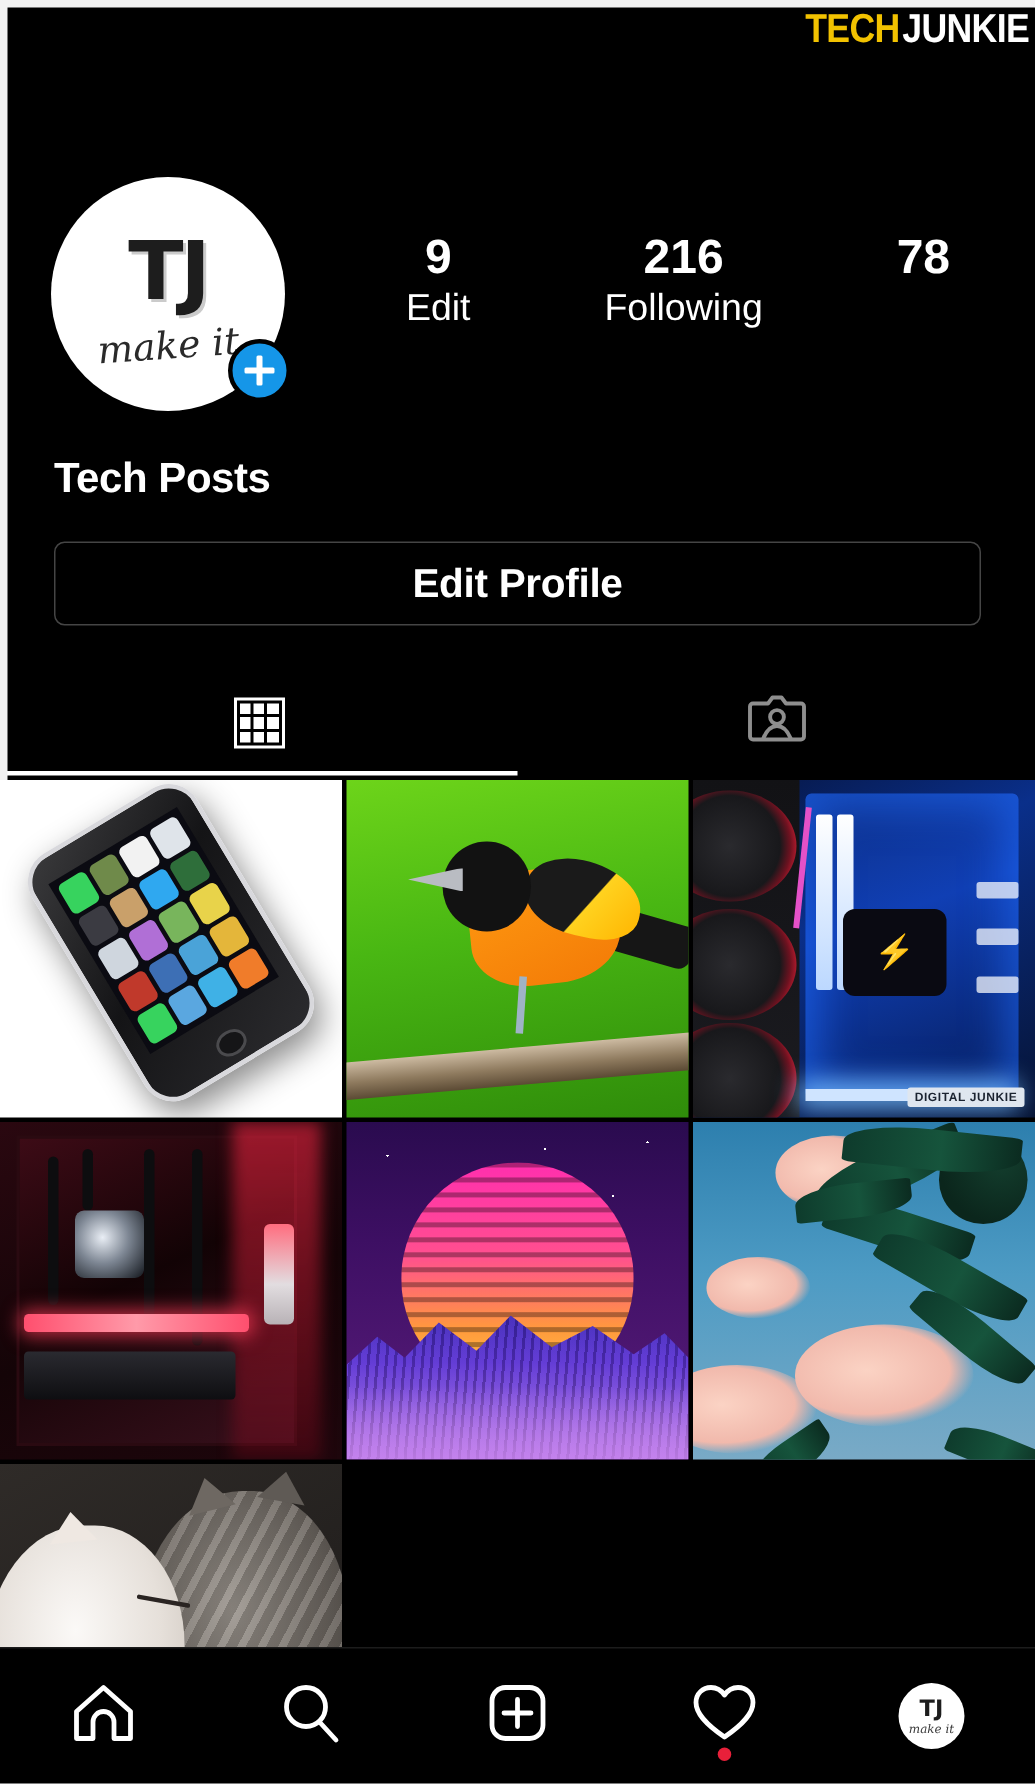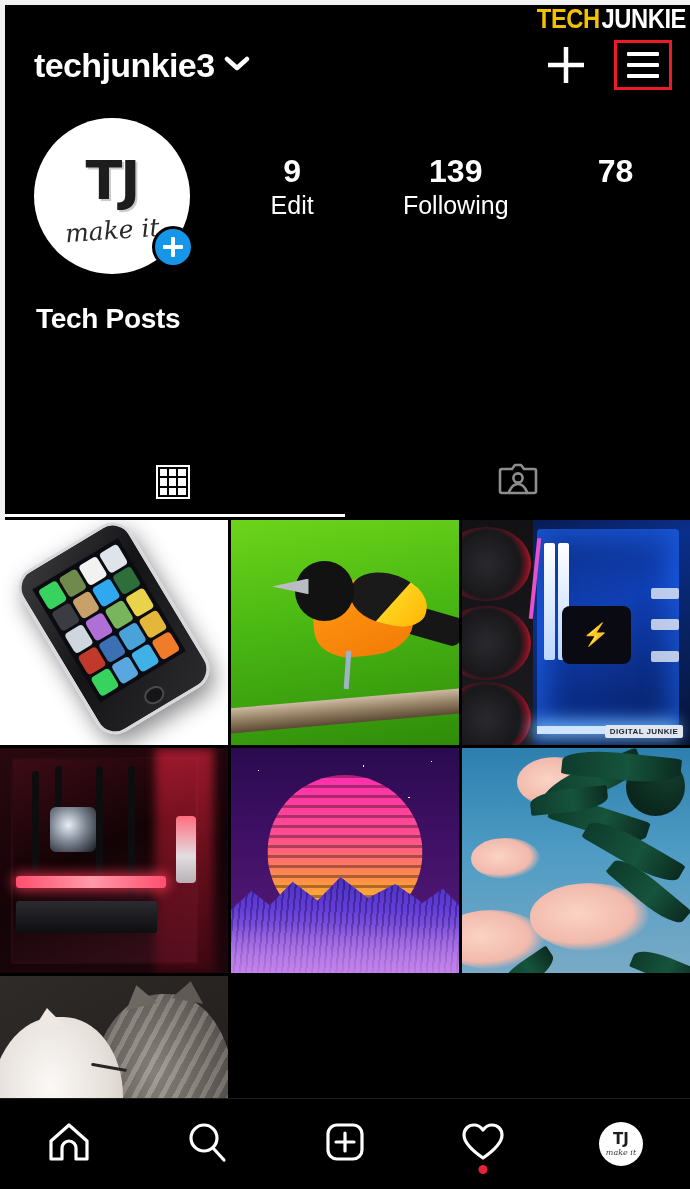--- a/index.html
+++ b/index.html
@@ -614,70 +614,48 @@
 <div id="app">
 
   <div class="edge-top"></div>
   <div class="edge-left"></div>
 
   <div class="watermark">
     <span class="wm-tech">TECH</span>
       <span class="wm-junkie">JUNKIE</span>
   </div>
 
-  <div class="topbar">
-    <div class="username-wrap">
-      <span class="username">techjunkie3</span>
-      <span class="chev">
-        <svg width="26" height="16" viewBox="0 0 26 16">
-          <path d="M3 4 L13 13 L23 4" stroke="#ffffff" stroke-width="4.5" fill="none" stroke-linecap="round" stroke-linejoin="round"></path>
-        </svg>
-      </span>
-    </div>
-    <div class="topbar-spacer"></div>
-    <div class="topbar-actions">
-      <div class="plus-btn">
-        <svg width="46" height="46" viewBox="0 0 46 46">
-          <path d="M23 5 V41 M5 23 H41" stroke="#ffffff" stroke-width="4.5" stroke-linecap="butt"></path>
-        </svg>
-      </div>
-      <div class="menu-btn">
-        <span class="menu-bar"></span>
-        <span class="menu-bar"></span>
-        <span class="menu-bar"></span>
-      </div>
-    </div>
-  </div>
 
   <div class="profile-row">
     <div class="avatar-wrap">
       <div class="avatar">
         <div class="avatar-tj">TJ</div>
         <div class="avatar-make">make it</div>
       </div>
       <div class="avatar-plus"></div>
     </div>
 
     <div class="stats">
       <div class="stat">
         <span class="stat-num">9</span>
         <span class="stat-label">Edit</span>
       </div>
       <div class="stat">
-        <span class="stat-num">139</span>
+        <span class="stat-num">216</span>
         <span class="stat-label">Following</span>
       </div>
       <div class="stat">
         <span class="stat-num">78</span>
       </div>
     </div>
   </div>
 
   <div class="display-name">Tech Posts</div>
 
+  <div class="edit-profile">Edit Profile</div>
 
   <div class="tabs">
     <div class="tab">
       <div class="grid-icon">
         <i></i>
           <i></i>
           <i></i>
           <i></i>
           <i></i>
           <i></i>

